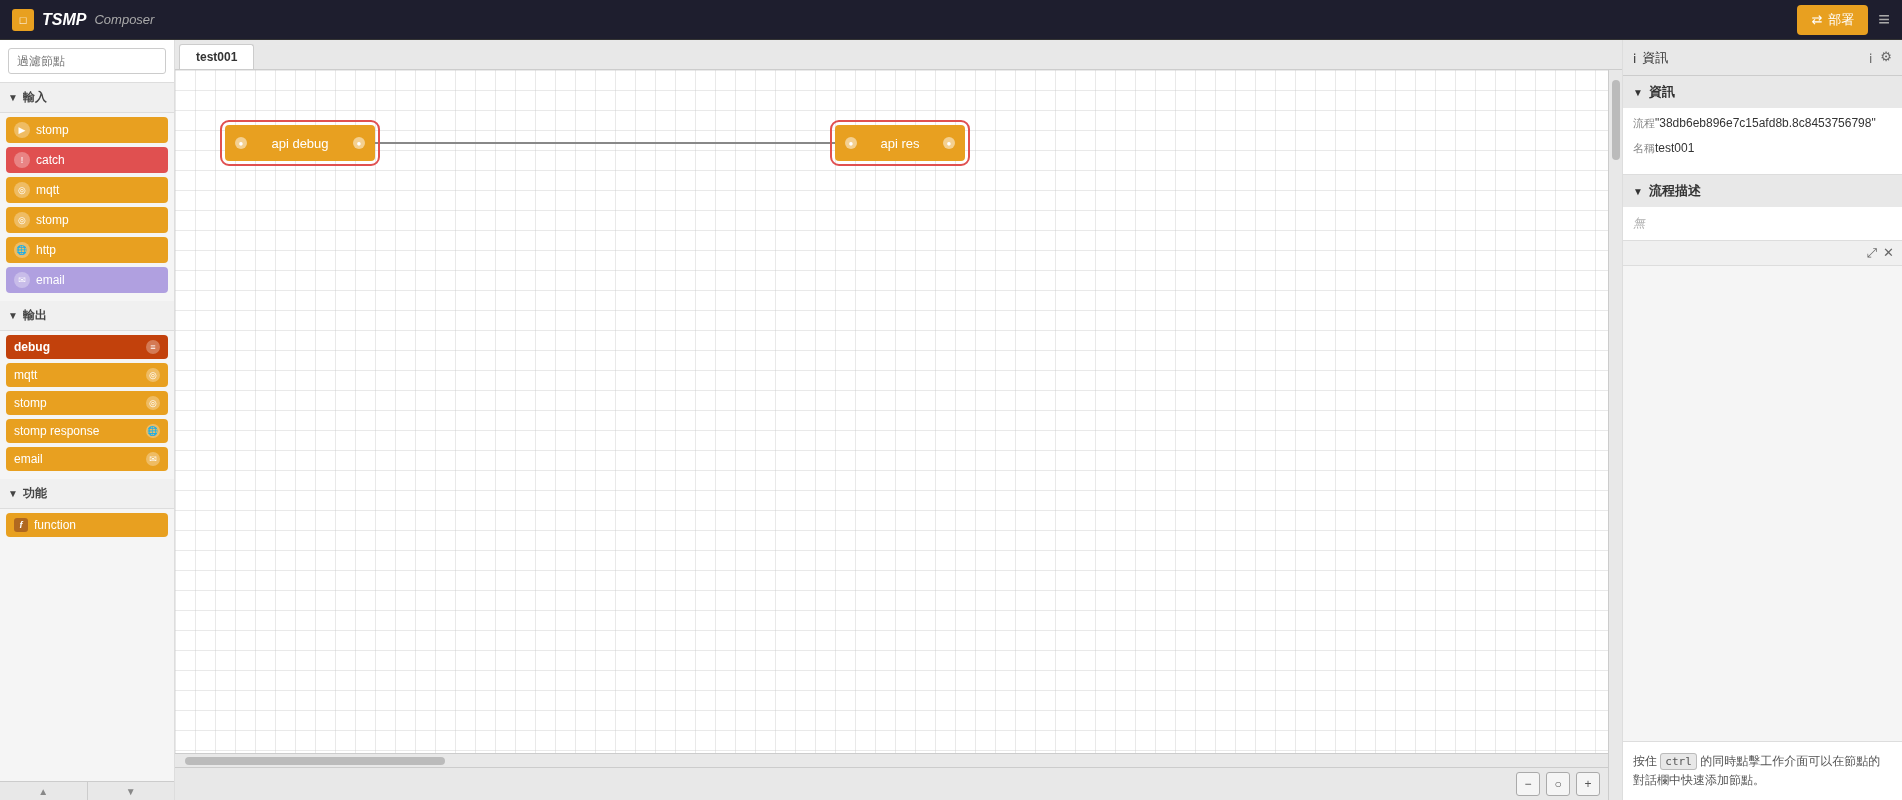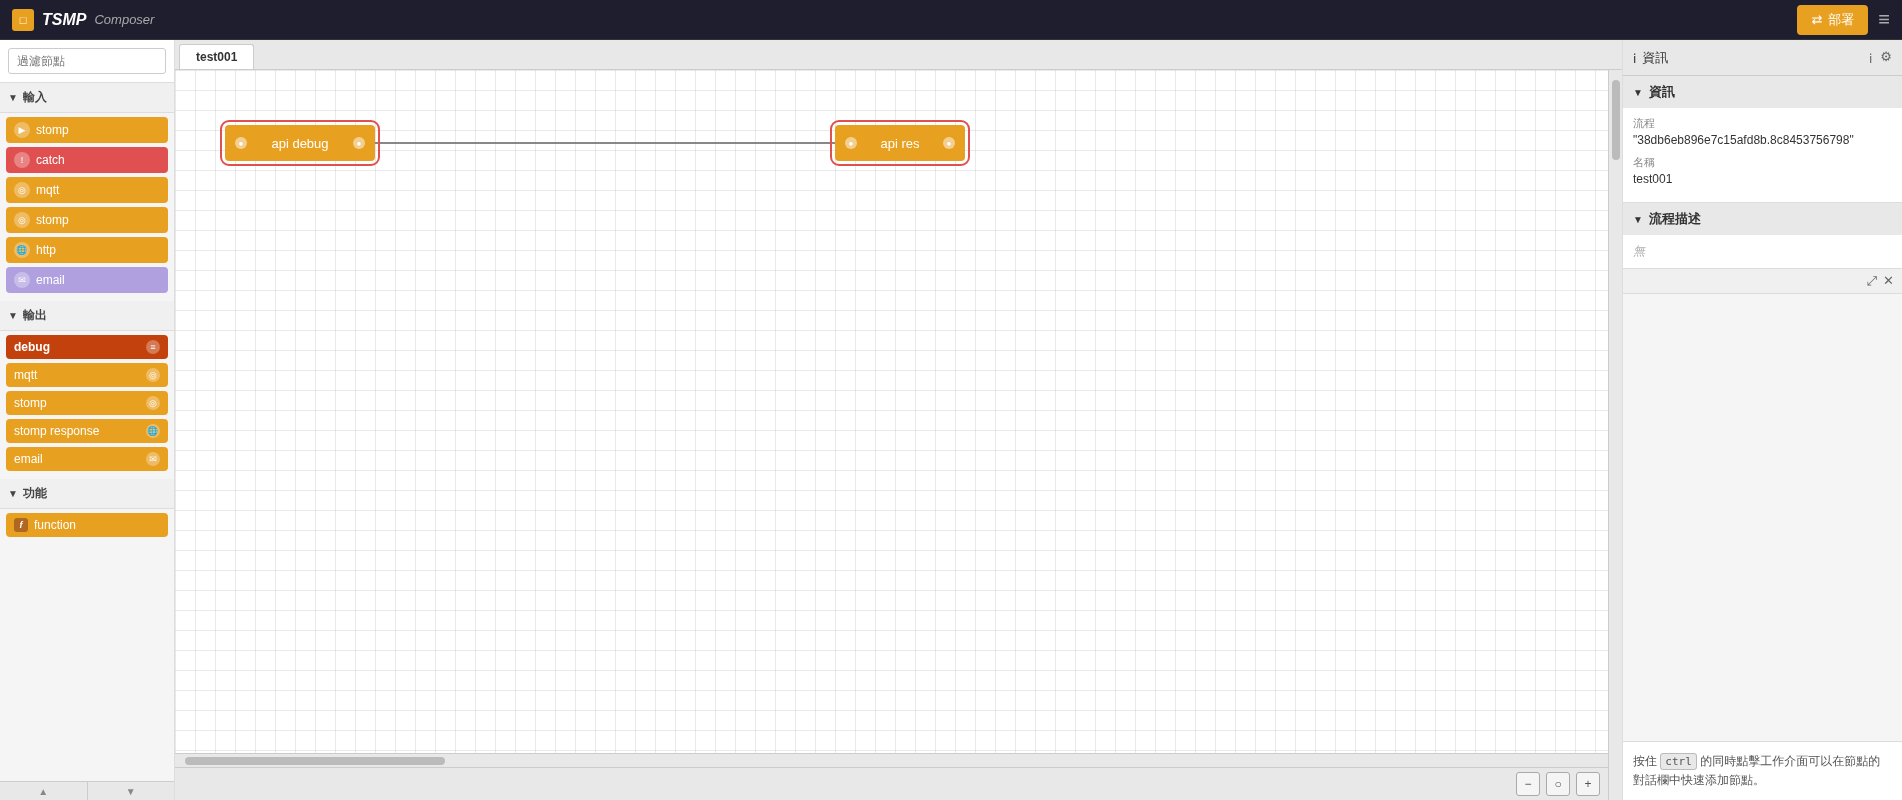--- a/index.html
+++ b/index.html
@@ -174,21 +174,21 @@
       cursor: pointer; color: #666; font-size: 13px;
     }
     #right-panel-content { flex: 1; overflow-y: auto; padding: 0; }
     .panel-section { border-bottom: 1px solid #ddd; }
     .panel-section-header {
       display: flex; align-items: center; padding: 7px 10px;
       background: #e8e8e8; cursor: pointer; font-size: 13px; font-weight: bold; color: #333;
     }
     .panel-section-header .arrow { margin-right: 6px; font-size: 10px; }
     .panel-section-content { padding: 8px 10px; background: #fff; }
-    .info-row { display: flex; flex-direction: column; margin-bottom: 8px; }
+    .info-row { display: flex; flex-direction: row; margin-bottom: 8px; }
     .info-label { font-size: 11px; color: #888; margin-bottom: 2px; }
     .info-value { font-size: 12px; color: #333; word-break: break-all; }
     .description-text { font-size: 12px; color: #aaa; font-style: italic; }
 
     #right-panel-bottom {
       padding: 10px; background: #fff; border-top: 1px solid #ddd;
       font-size: 12px; color: #555; line-height: 1.6;
     }
     .hint-text { font-size: 12px; color: #555; }
     .hint-kbd {

